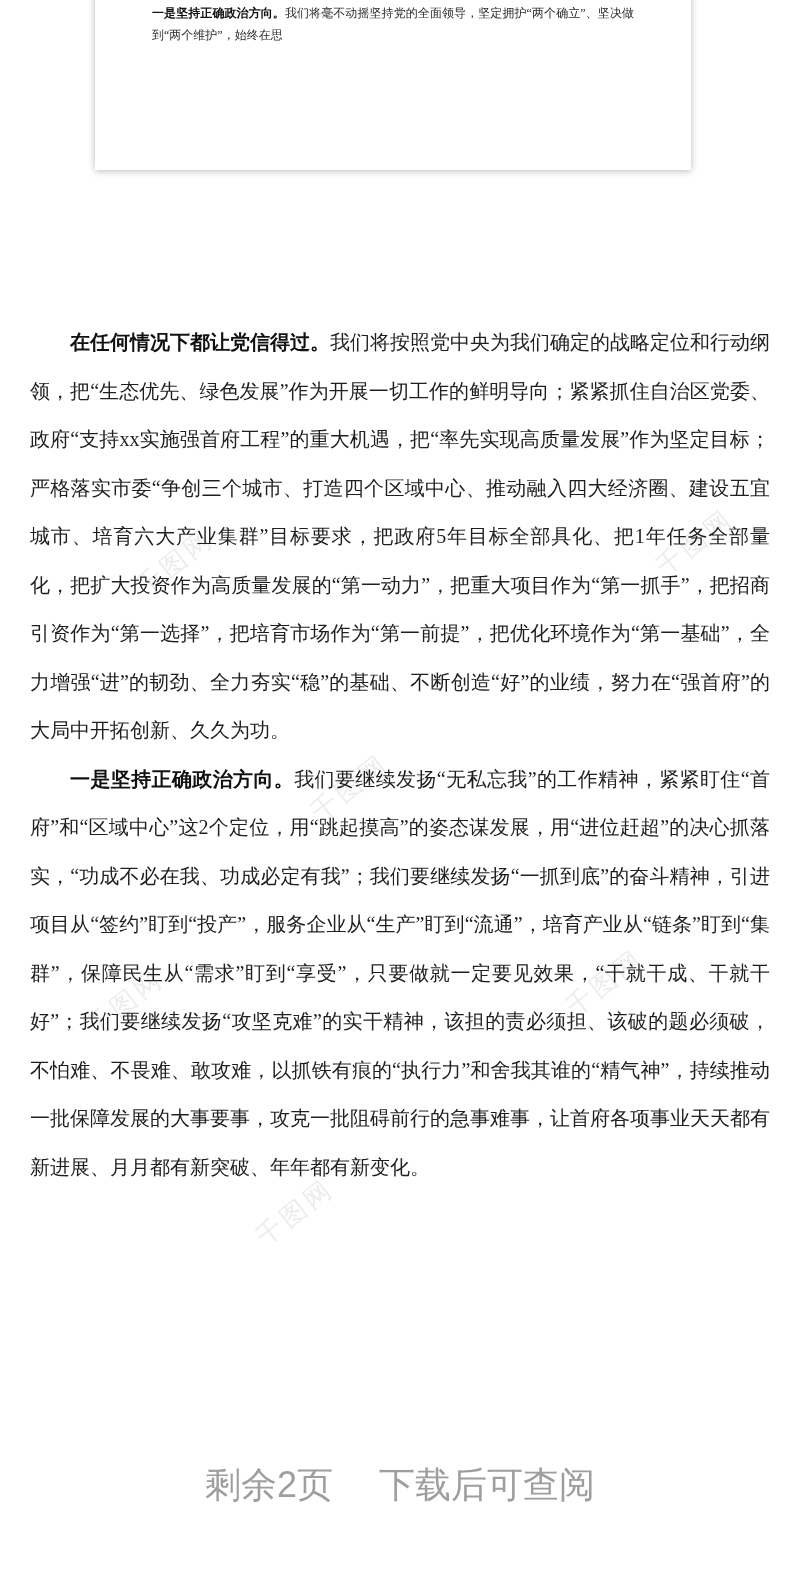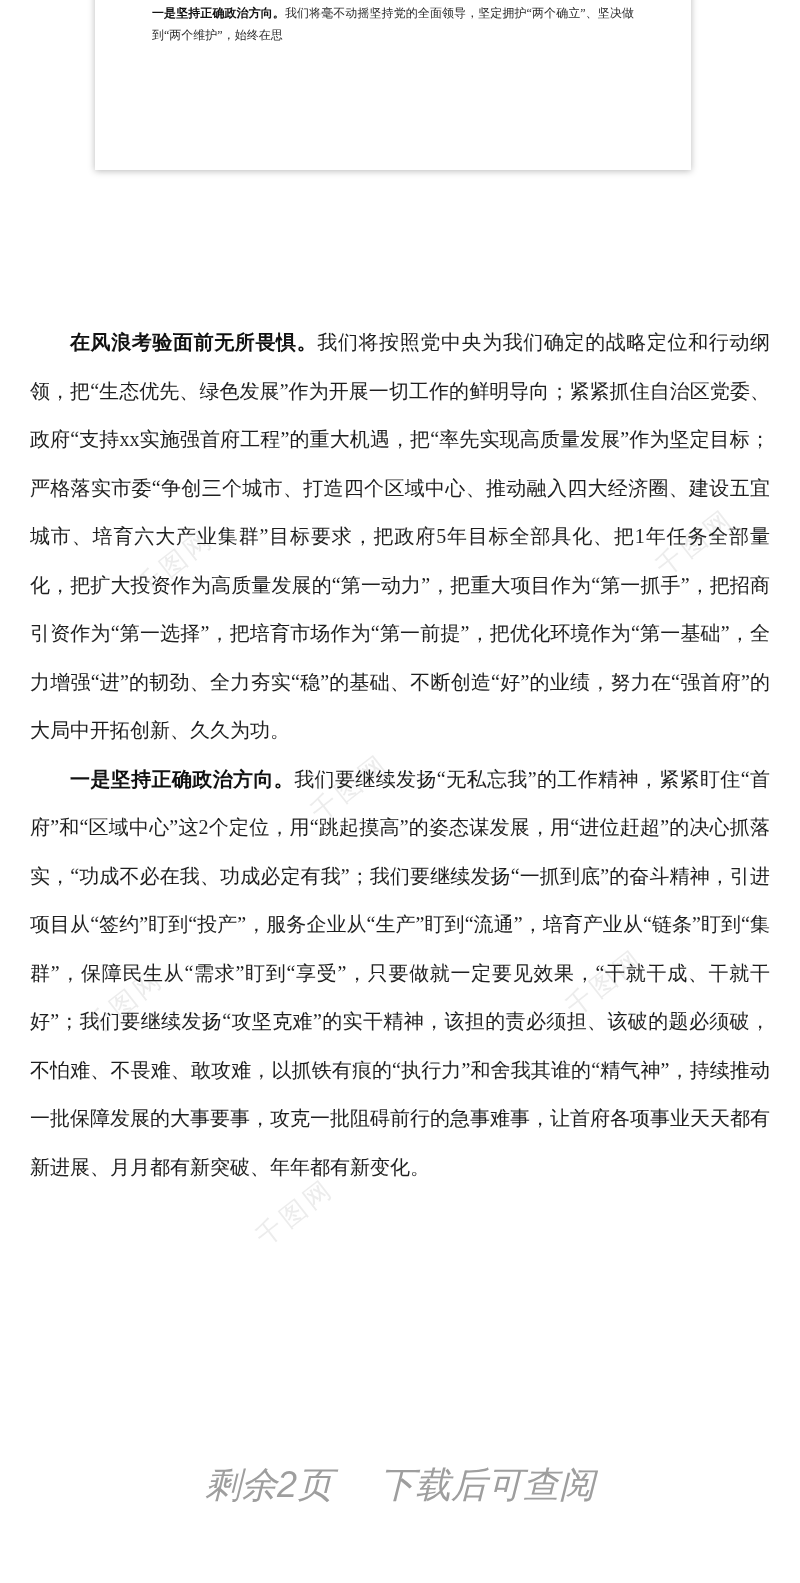--- a/index.html
+++ b/index.html
@@ -64,42 +64,41 @@
   .footer-notice {
     position: absolute;
     left: 0;
     top: 1455px;
     width: 100%;
     text-align: center;
     color: #9e9e9e;
     font-size: 36px;
     line-height: 60px;
     font-family: "Liberation Sans", "DejaVu Sans", sans-serif;
-    font-style: italic;
   }
   .footer-notice .seg-gap { display: inline-block; width: 46px; }
 </style>
 </head>
 <body>
 
 <div class="stage">
 
   <div class="prev-page">
     <div class="pline"><b>一是坚持正确政治方向。</b><span>我们将毫不动摇坚持党的全面领导，坚定拥护“两个确立”、坚决做到“两个维护”，始终在思</span></div>
   </div>
 
   <div class="wm" style="left:130px; top:545px;">千图网</div>
   <div class="wm" style="left:650px; top:525px;">千图网</div>
   <div class="wm" style="left:305px; top:770px;">千图网</div>
   <div class="wm" style="left:80px;  top:985px;">千图网</div>
   <div class="wm" style="left:560px; top:965px;">千图网</div>
   <div class="wm" style="left:250px; top:1195px;">千图网</div>
 
   <div class="page-body">
-    <p class="indent"><span class="lead">在风浪考验面前无所畏惧。</span><span>我们将按照党中央为我们确定的战略定位和行动纲领，把“生态优先、绿色发展”作为开展一切工作的鲜明导向；紧紧抓住自治区党委、政府“支持xx实施强首府工程”的重大机遇，把“率先实现高质量发展”作为坚定目标；严格落实市委“争创三个城市、打造四个区域中心、推动融入四大经济圈、建设五宜城市、培育六大产业集群”目标要求，把政府5年目标全部具化、把1年任务全部量化，把扩大投资作为高质量发展的“第一动力”，把重大项目作为“第一抓手”，把招商引资作为“第一选择”，把培育市场作为“第一前提”，把优化环境作为“第一基础”，全力增强“进”的韧劲、全力夯实“稳”的基础、不断创造“好”的业绩，努力在“强首府”的大局中开拓创新、久久为功。</span></p>
+    <p class="indent"><span class="lead">在任何情况下都让党信得过。</span><span>我们将按照党中央为我们确定的战略定位和行动纲领，把“生态优先、绿色发展”作为开展一切工作的鲜明导向；紧紧抓住自治区党委、政府“支持xx实施强首府工程”的重大机遇，把“率先实现高质量发展”作为坚定目标；严格落实市委“争创三个城市、打造四个区域中心、推动融入四大经济圈、建设五宜城市、培育六大产业集群”目标要求，把政府5年目标全部具化、把1年任务全部量化，把扩大投资作为高质量发展的“第一动力”，把重大项目作为“第一抓手”，把招商引资作为“第一选择”，把培育市场作为“第一前提”，把优化环境作为“第一基础”，全力增强“进”的韧劲、全力夯实“稳”的基础、不断创造“好”的业绩，努力在“强首府”的大局中开拓创新、久久为功。</span></p>
     <p class="indent"><span class="lead">一是坚持正确政治方向。</span><span>我们要继续发扬“无私忘我”的工作精神，紧紧盯住“首府”和“区域中心”这2个定位，用“跳起摸高”的姿态谋发展，用“进位赶超”的决心抓落实，“功成不必在我、功成必定有我”；我们要继续发扬“一抓到底”的奋斗精神，引进项目从“签约”盯到“投产”，服务企业从“生产”盯到“流通”，培育产业从“链条”盯到“集群”，保障民生从“需求”盯到“享受”，只要做就一定要见效果，“干就干成、干就干好”；我们要继续发扬“攻坚克难”的实干精神，该担的责必须担、该破的题必须破，不怕难、不畏难、敢攻难，以抓铁有痕的“执行力”和舍我其谁的“精气神”，持续推动一批保障发展的大事要事，攻克一批阻碍前行的急事难事，让首府各项事业天天都有新进展、月月都有新突破、年年都有新变化。</span></p>
   </div>
 
   <div class="footer-notice">
     <span>剩余2页</span><span class="seg-gap"></span><span>下载后可查阅</span>
   </div>
 
 </div>
 
 </body></html>

